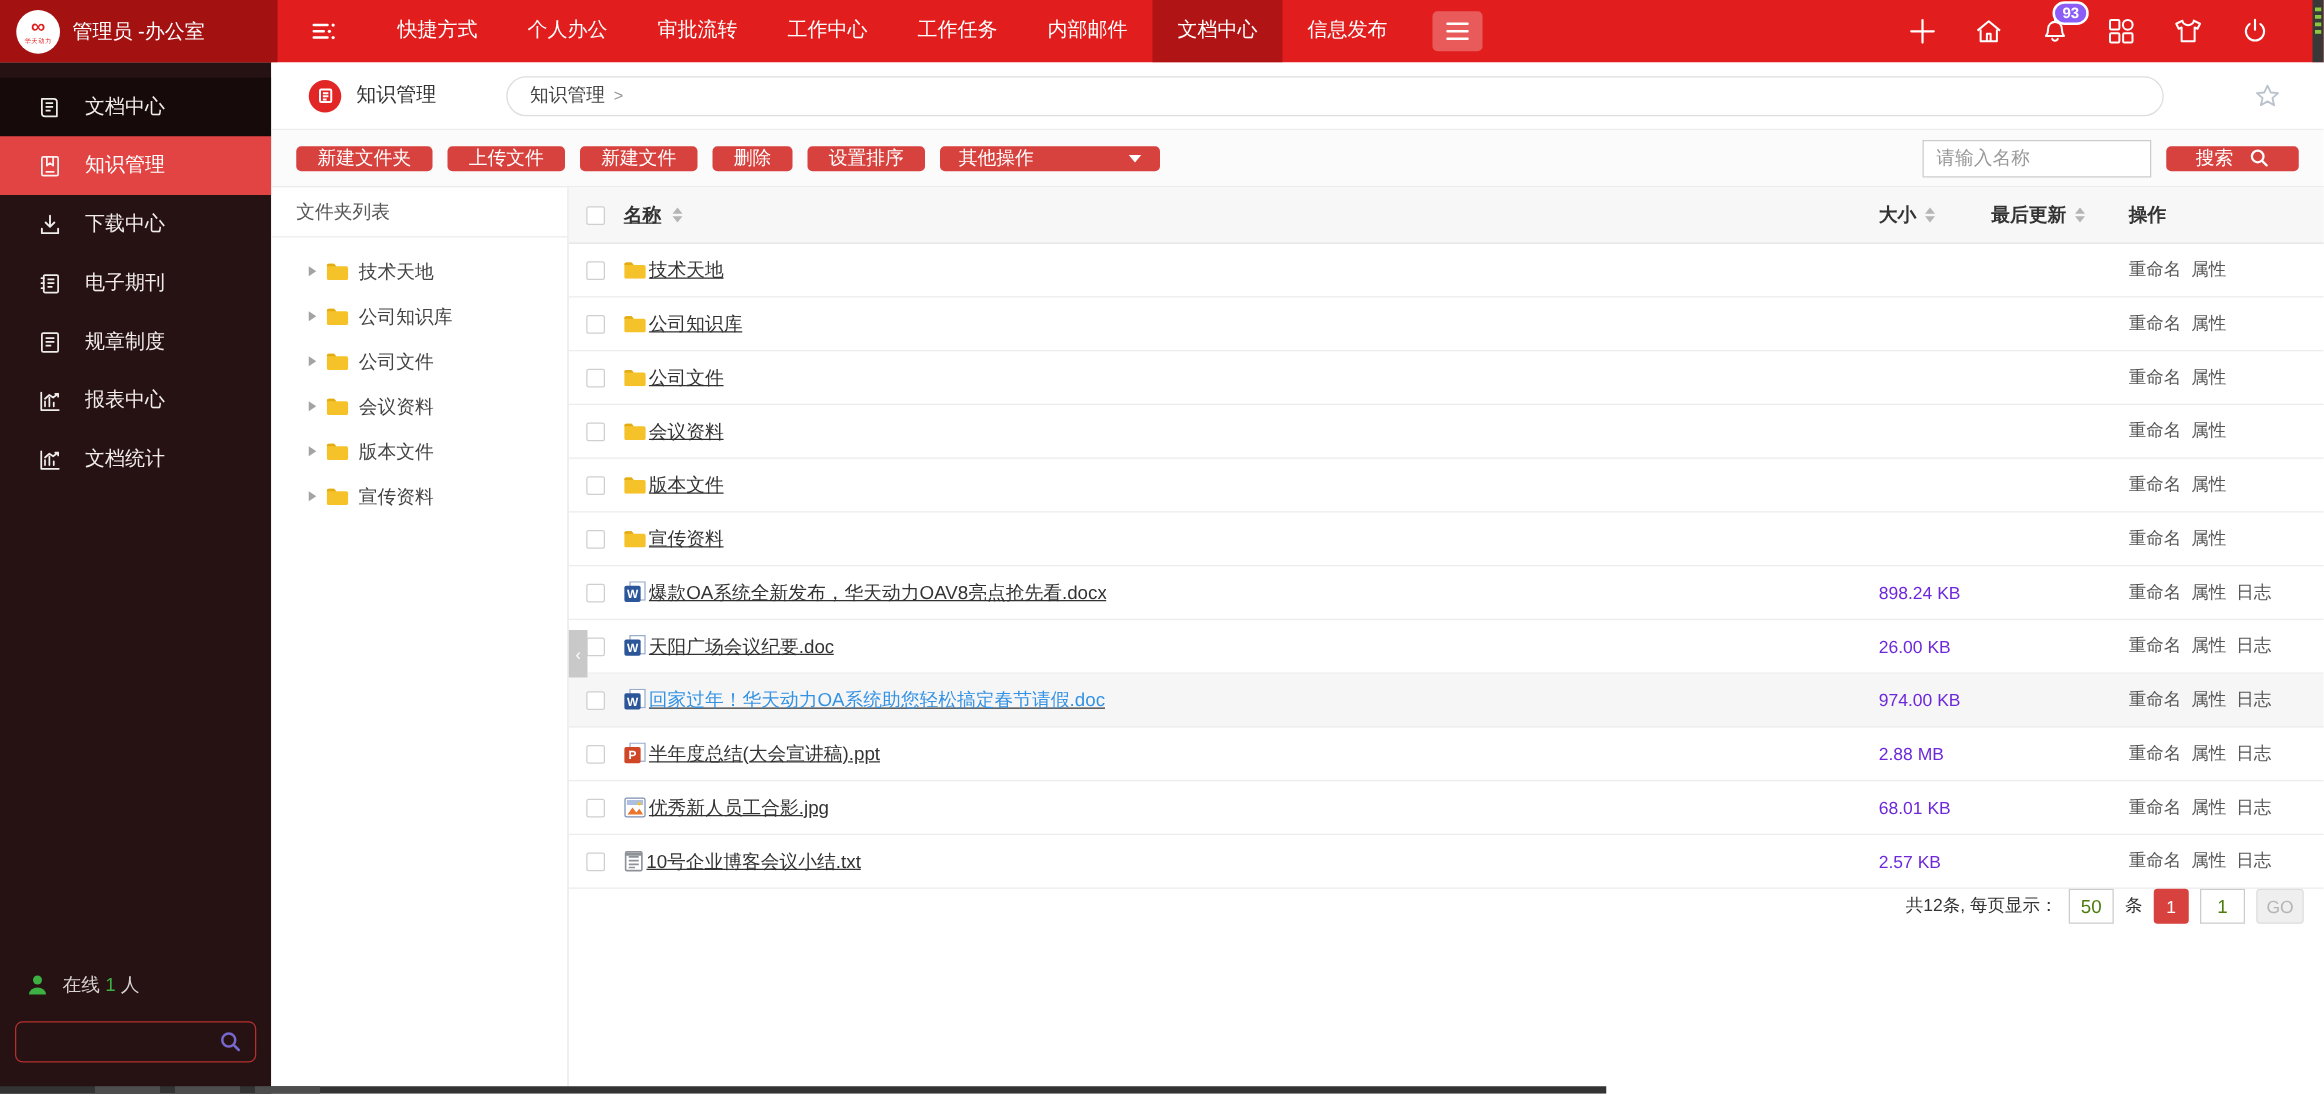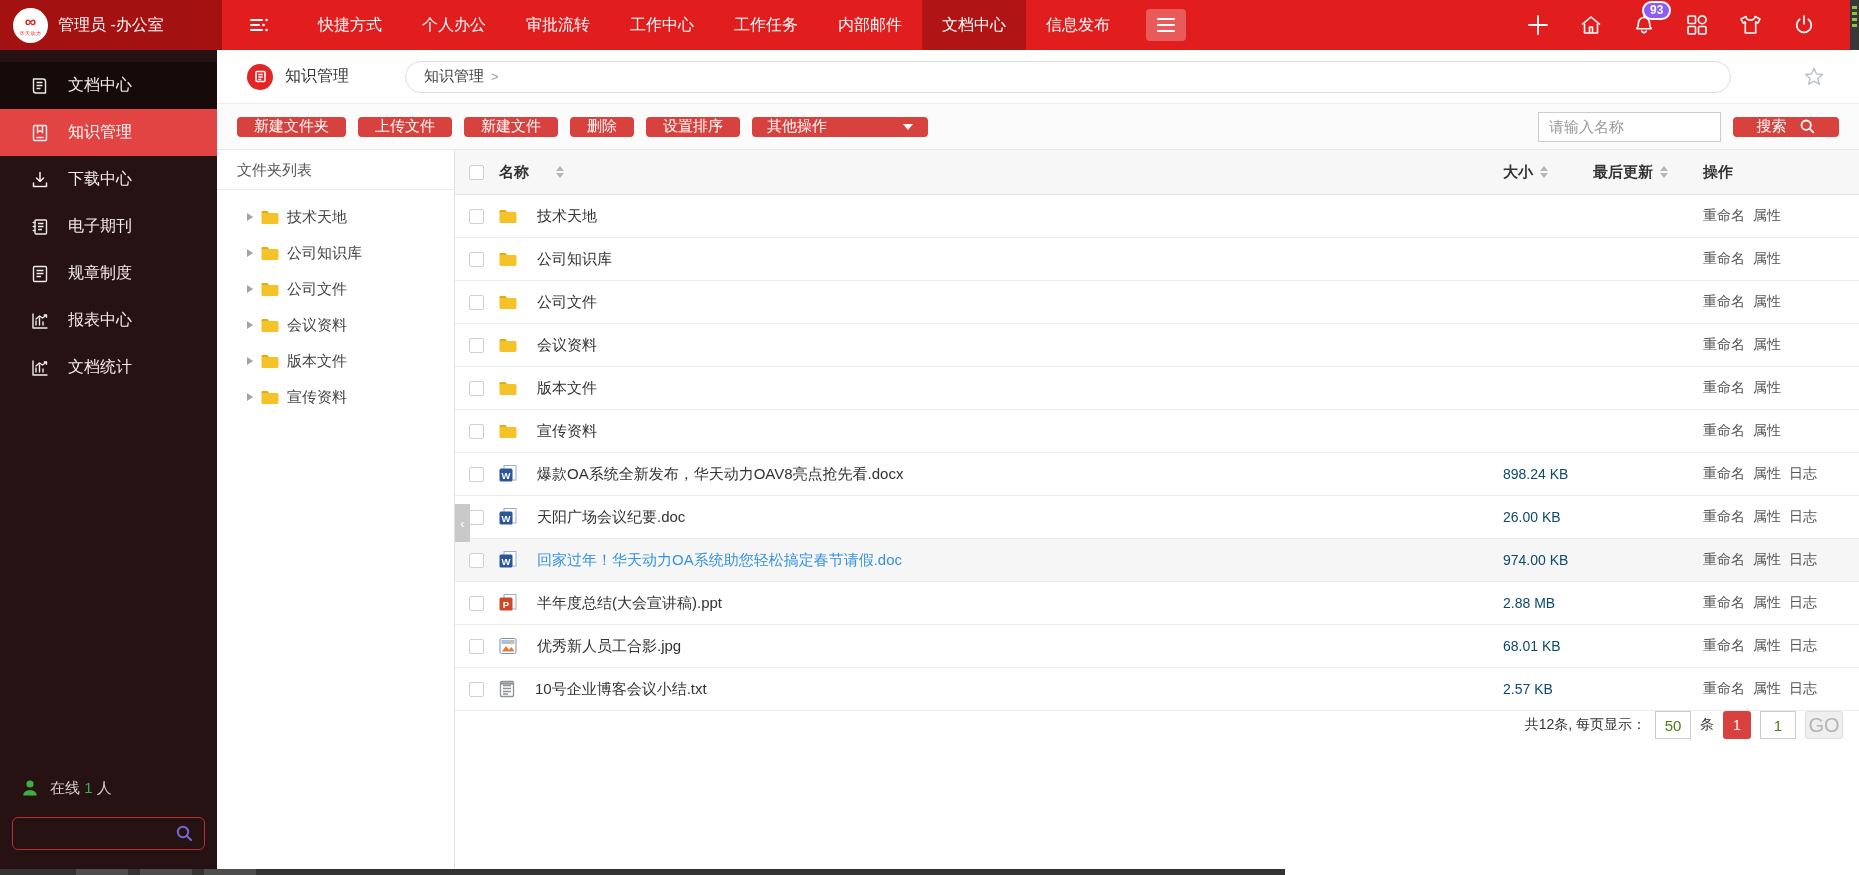--- a/index.html
+++ b/index.html
@@ -65,44 +65,44 @@
   .tree { padding-top:9px; }
   .tree-item { height:36px; display:flex; align-items:center; padding-left:30px; cursor:pointer; }
   .tri { width:0; height:0; border-left:6px solid #a3a3a3; border-top:4.5px solid transparent; border-bottom:4.5px solid transparent; margin-right:8px; flex:none; }
   .tree-folder { display:flex; margin-right:8px; flex:none; }
   .tree-label { font-size:15px; color:#444; }
 
   
   .table-area { position:absolute; left:455px; top:150px; width:1404px; height:725px; background:#fff; }
   .thead { height:45px; background:#f7f7f7; border-bottom:1px solid #e3e3e3; display:flex; align-items:center; font-size:15px; color:#333; font-weight:bold; }
   .col-cb { width:44px; padding-left:14px; display:flex; align-items:center; flex:none; }
-  .col-name { flex:1; display:flex; align-items:center; gap:20px; min-width:0; }
+  .col-name { flex:1; display:flex; align-items:center; gap:2px; min-width:0;text-decoration:underline; }
   .col-size { width:190px; padding-left:100px; flex:none; display:flex; align-items:center; }
   .col-updated { width:110px; flex:none; display:flex; align-items:center; }
   .col-actions { width:156px; flex:none; display:flex; align-items:center; }
   .cb { width:15px; height:15px; border:1px solid #cfcfcf; border-radius:2px; background:#fff; display:inline-block; cursor:pointer; flex:none; }
   .sort { display:inline-flex; flex-direction:column; gap:2px; margin-left:7px; }
   .sort i { display:block; width:0; height:0; border-left:4px solid transparent; border-right:4px solid transparent; }
   .sort .up { border-bottom:5px solid #b5b5b5; }
   .sort .dn { border-top:5px solid #b5b5b5; }
   .trow { height:43px; display:flex; align-items:center; border-bottom:1px solid #ececec; font-size:15px; color:#333; }
   .trow.hl { background:#f6f6f6; }
   .ficon { display:flex; flex:none; }
   .fname { color:#333; cursor:pointer; white-space:nowrap; overflow:hidden; text-overflow:ellipsis; }
   .fname.link { color:#3492e4; }
-  .size-text, .upd-text { color:#0c4a6e; font-size:14px; }
+  .size-text, .upd-text { color:#6d28d9; font-size:14px; }
   .row-actions { display:flex; gap:8px; }
   .row-actions a { color:#555; font-size:14px; cursor:pointer; }
   .collapse-handle { position:absolute; left:0; top:354px; width:15px; height:38px; background:#c9c9c9; color:#fff; display:flex; align-items:center; justify-content:center; font-size:13px; cursor:pointer; }
 
   
   .pager { display:flex; align-items:center; justify-content:flex-end; padding-right:16px; gap:9px; font-size:14px; color:#333; }
   .pg-input { width:36px; height:28px; border:1px solid #ccc; text-align:center; font-size:15px; font-family:inherit; color:#4d7c0f; outline:none; }
   .pg-current { width:28px; height:28px; background:#d8423e; color:#fff; display:flex; align-items:center; justify-content:center; border-radius:3px; font-size:14px; cursor:pointer; }
-  .pg-go { width:38px; height:28px; background:#efefef; border:1px solid #ddd; color:#b5b5b5; border-radius:3px; display:flex; align-items:center; justify-content:center; font-size:20px; cursor:pointer; }
+  .pg-go { width:38px; height:28px; background:#efefef; border:1px solid #ddd; color:#b5b5b5; border-radius:3px; display:flex; align-items:center; justify-content:center; font-size:14px; cursor:pointer; }
 
   .taskbar-sliver { position:absolute; bottom:0; left:0; width:1285px; height:6px; background:#333; display:flex; gap:12px; padding-left:76px; }
   .taskbar-sliver i { display:block; width:52px; height:6px; background:#4d4d4d; }
 </style>
 </head>
 <body>
 
 <div class="navbar">
   <div class="brand">
     <span class="logo-circle">

